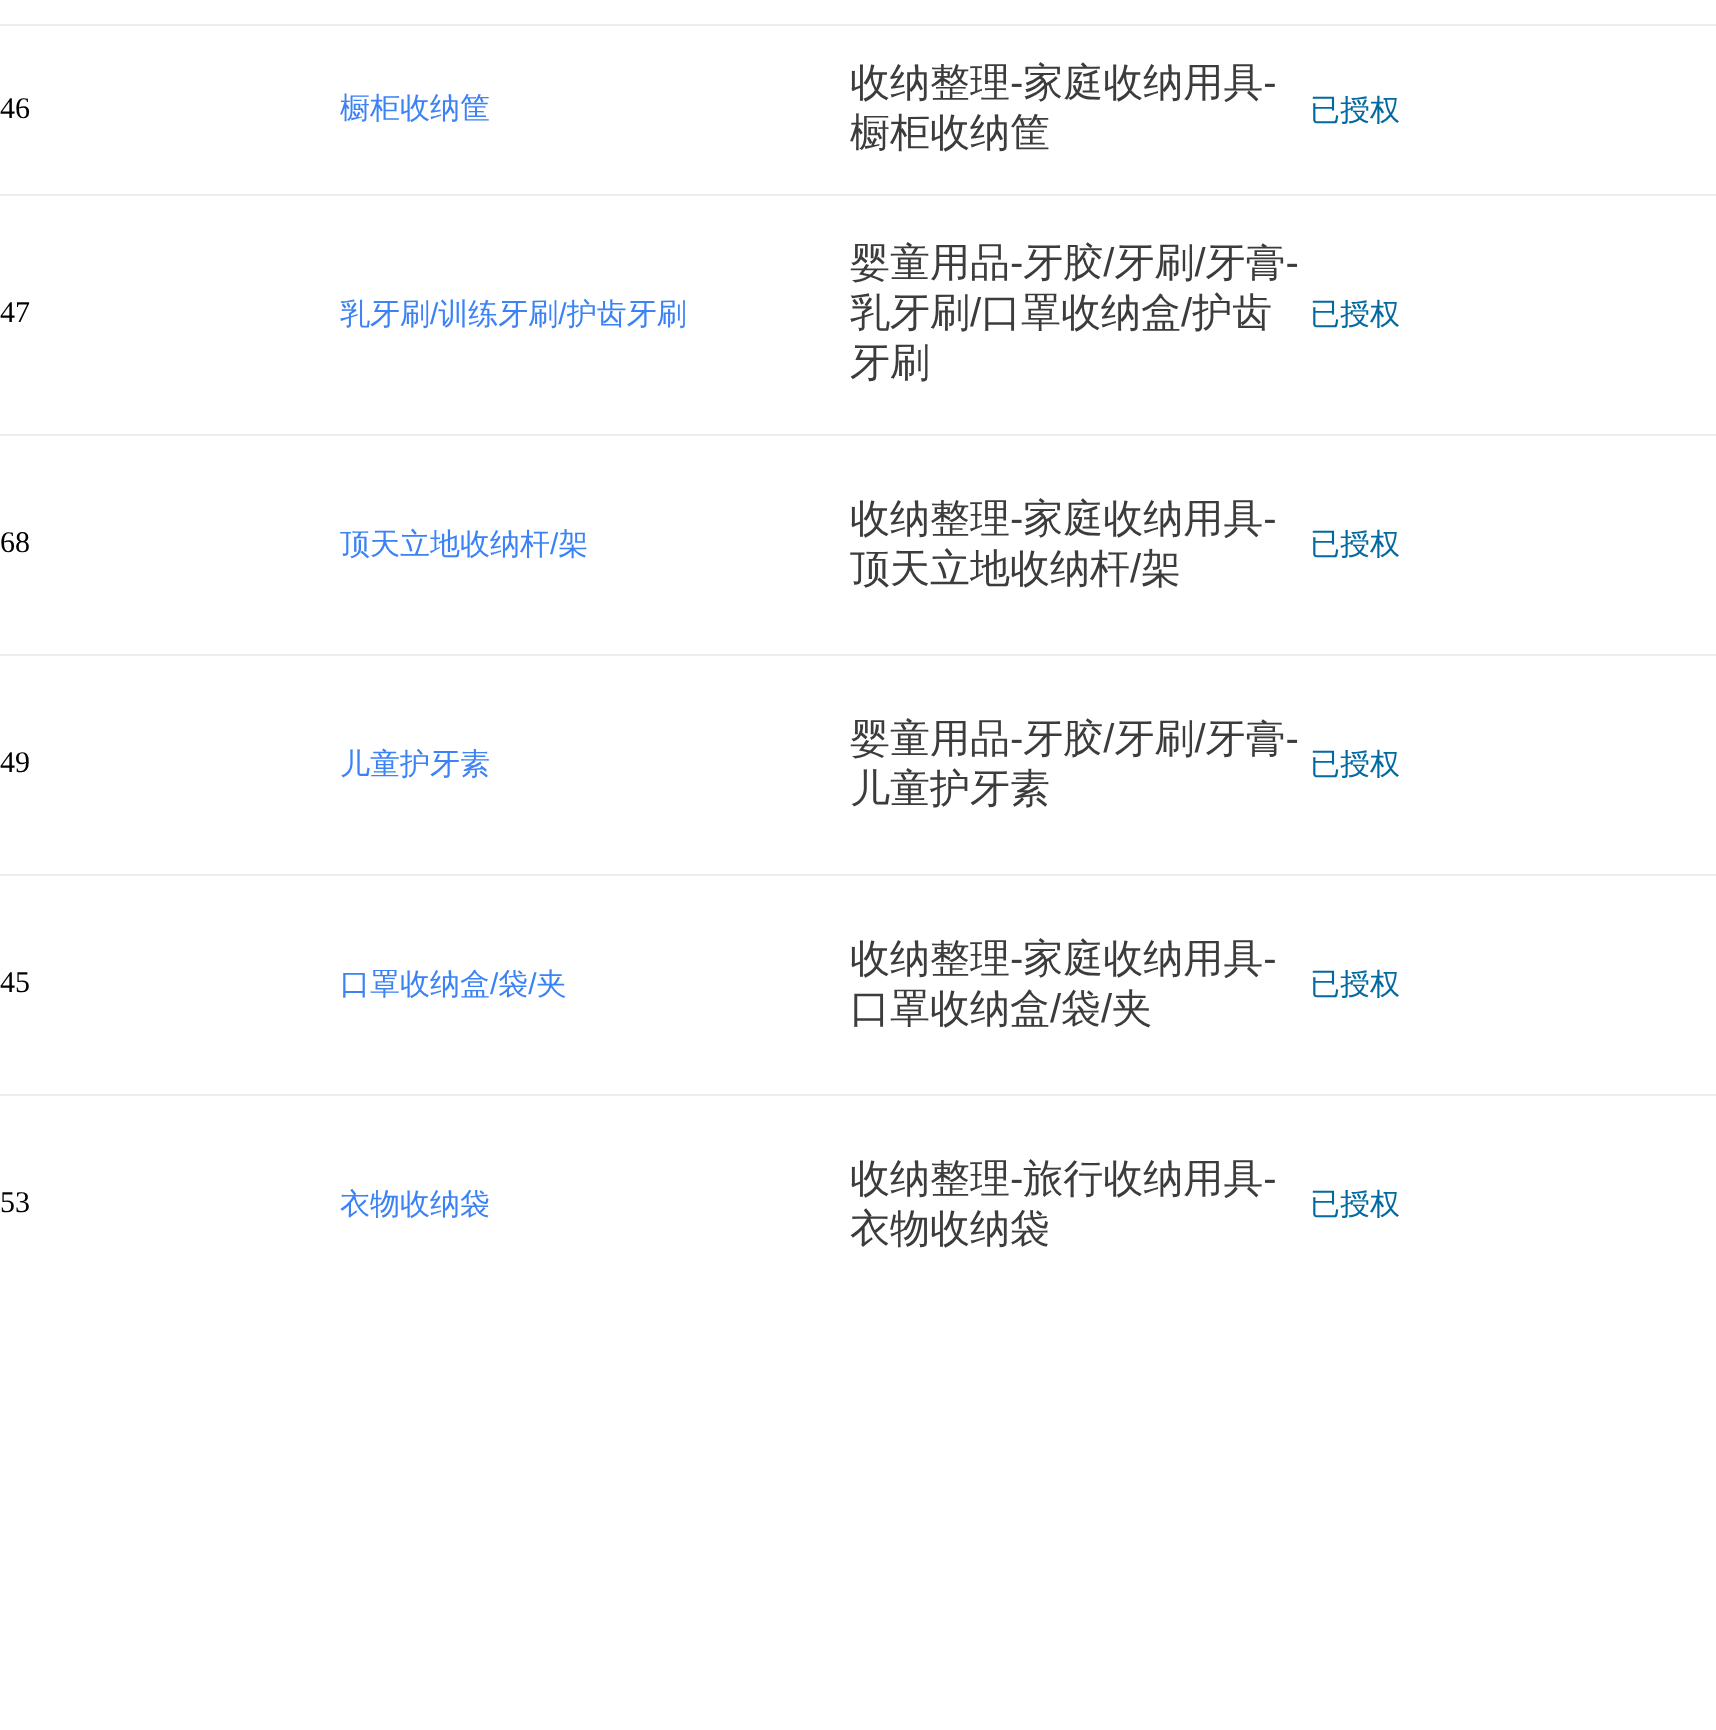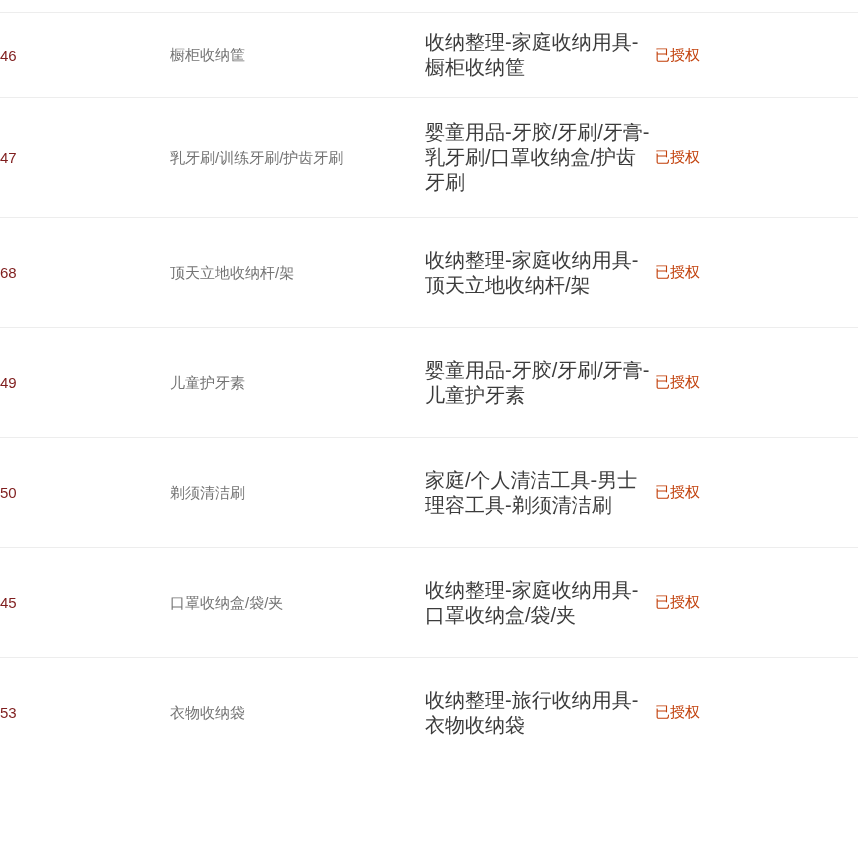--- a/index.html
+++ b/index.html
@@ -58,39 +58,39 @@
     width: 255px;
   }
   .col-path {
     width: 230px;
   }
   .col-status {
     width: 203px;
   }
   .cell-index {
     font-size: 15px;
-    color: #7f1d1d;
+    color: #000000;
     padding-left: 25px;
-    font-family: Liberation Sans, sans-serif;
+    font-family: Liberation Serif, serif;
   }
   .cell-name {
     font-size: 15px;
-    color: #737373;
+    color: #3b82f6;
     line-height: 26px;
     padding-right: 10px;
   }
   .cell-path {
     font-size: 20px;
     color: #3c3c3c;
     line-height: 25px;
     padding-right: 14px;
   }
   .cell-status {
     font-size: 15px;
-    color: #c2410c;
+    color: #0369a1;
     text-align: left;
     padding-left: 8px;
   }
   .row-h1 { height: 85px; }
   .row-h2 { height: 120px; }
   .row-h3 { height: 110px; }
   .row-h4 { height: 110px; padding-left: 22px; }
   .row-h5 { height: 110px; }
   .row-h6 { height: 110px; }
   .row-h7 { height: 110px; }
@@ -128,26 +128,20 @@
         <td class="cell-name">顶天立地收纳杆/架</td>
         <td class="cell-path">收纳整理-家庭收纳用具-顶天立地收纳杆/架</td>
         <td class="cell-status">已授权</td>
       </tr>
       <tr class="row-h4">
         <td class="cell-index">49</td>
         <td class="cell-name">儿童护牙素</td>
         <td class="cell-path">婴童用品-牙胶/牙刷/牙膏-儿童护牙素</td>
         <td class="cell-status">已授权</td>
       </tr>
-      <tr class="row-h5">
-        <td class="cell-index">50</td>
-        <td class="cell-name">剃须清洁刷</td>
-        <td class="cell-path">家庭/个人清洁工具-男士理容工具-剃须清洁刷</td>
-        <td class="cell-status">已授权</td>
-      </tr>
       <tr class="row-h6">
         <td class="cell-index">45</td>
         <td class="cell-name">口罩收纳盒/袋/夹</td>
         <td class="cell-path">收纳整理-家庭收纳用具-口罩收纳盒/袋/夹</td>
         <td class="cell-status">已授权</td>
       </tr>
       <tr class="row-h8">
         <td class="cell-index">53</td>
         <td class="cell-name">衣物收纳袋</td>
         <td class="cell-path">收纳整理-旅行收纳用具-衣物收纳袋</td>

